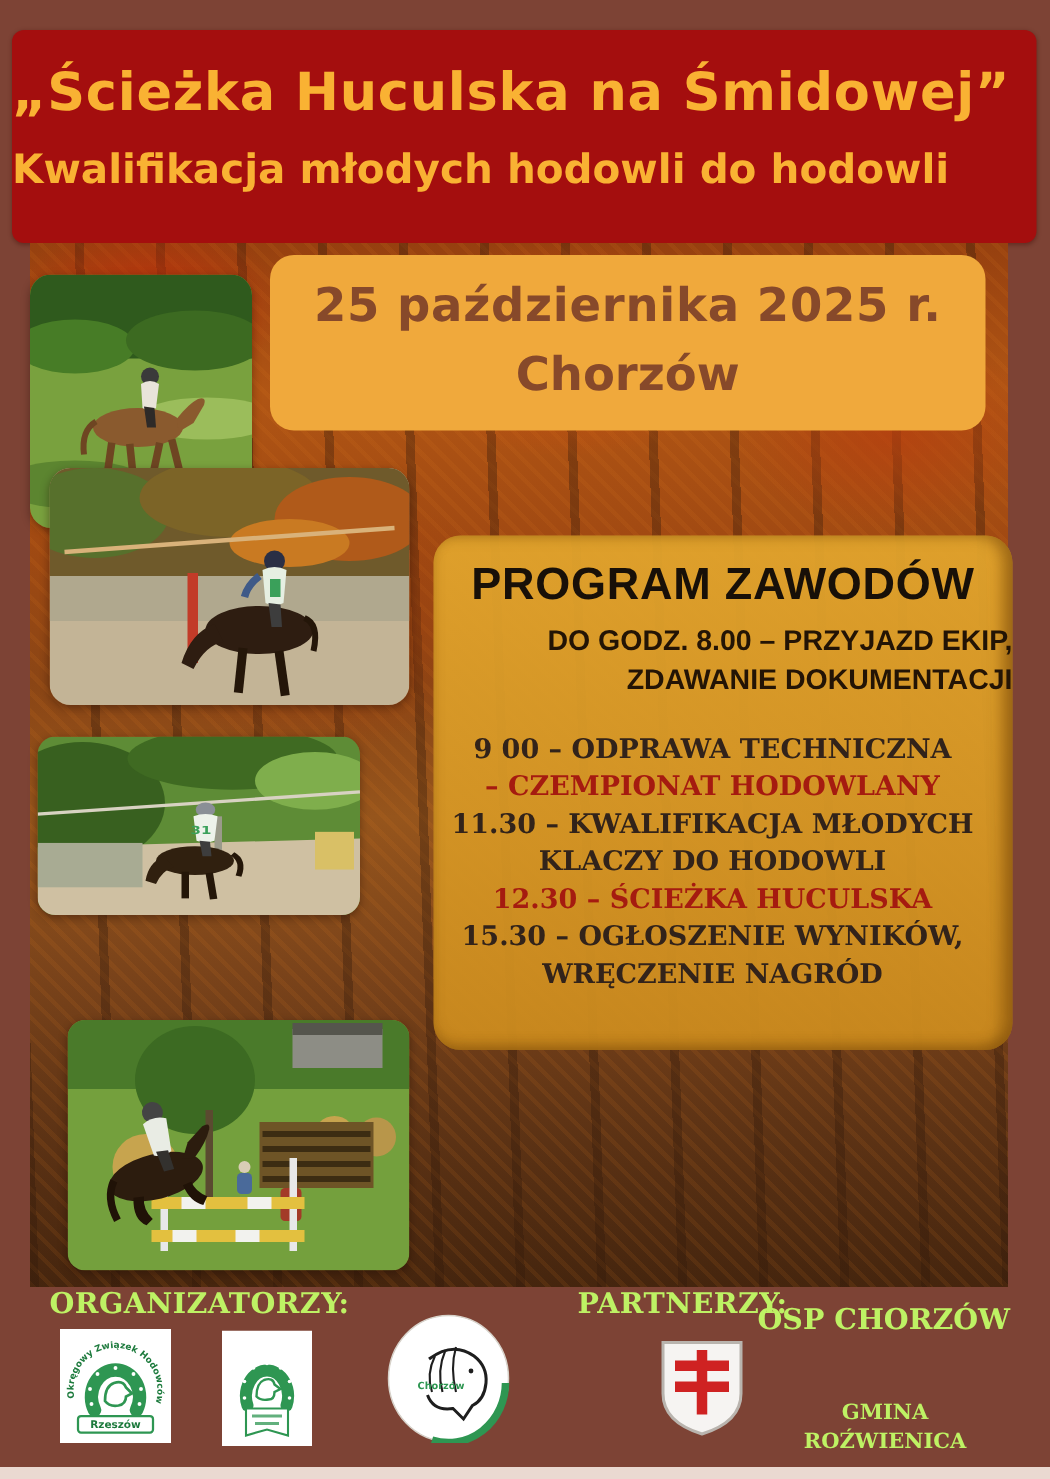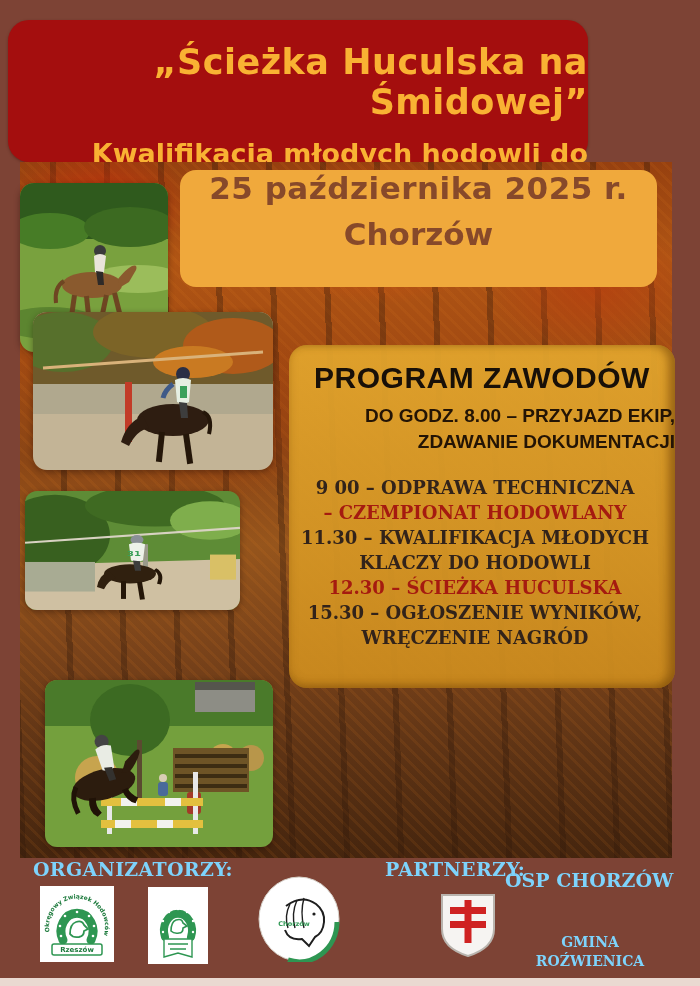--- a/index.html
+++ b/index.html
@@ -1,60 +1,60 @@
 <!DOCTYPE html>
 <html><head>
 <meta charset="utf-8">
 <style>
   html,body{margin:0;padding:0;background:#555;}
   .poster{position:relative;width:700px;height:986px;background:#7d4335;overflow:hidden;
           font-family:"DejaVu Sans",sans-serif;}
   
-  .banner{position:absolute;left:8px;top:20px;width:580px;height:142px;background:#a40e0e;
-          border-radius:21px;text-align:right;color:#f9b233;box-shadow:0 1px 3px rgba(60,10,5,.4);}
+  .banner{position:absolute;left:8px;top:20px;width:683px;height:142px;background:#a40e0e;
+          border-radius:8px;text-align:left;color:#f9b233;box-shadow:0 1px 3px rgba(60,10,5,.4);}
   .banner .t1{font-size:35px;font-weight:bold;padding-top:22px;letter-spacing:.5px;}
   .banner .t2{font-size:27px;font-weight:bold;margin-top:16px;}
   
   .forest{position:absolute;left:20px;top:162px;width:652px;height:696px;
     background-image:
       radial-gradient(130px 85px at 12% 6%, rgba(195,45,12,.85), transparent 70%),
       radial-gradient(170px 105px at 55% 10%, rgba(208,78,16,.8), transparent 70%),
       radial-gradient(150px 95px at 88% 18%, rgba(182,62,15,.75), transparent 70%),
       radial-gradient(190px 125px at 30% 36%, rgba(165,62,12,.6), transparent 70%),
       radial-gradient(210px 145px at 78% 44%, rgba(142,72,20,.5), transparent 70%),
       repeating-linear-gradient(88deg, rgba(48,24,10,.35) 0 6px, transparent 6px 54px),
       repeating-linear-gradient(45deg, rgba(225,125,32,.10) 0 3px, transparent 3px 9px),
       linear-gradient(180deg,#96400f 0%,#b05514 14%,#a24a12 28%,#8a4515 42%,#96551c 55%,#7a431a 70%,#5f3415 84%,#45250e 100%);
   }
   
   .datebox{position:absolute;left:180px;top:170px;width:477px;height:117px;background:#f0a93c;
            border-radius:16px;text-align:center;color:#87492a;font-weight:bold;}
-  .datebox .d1{font-size:31px;padding-top:0;letter-spacing:.5px;}
+  .datebox .d1{font-size:31px;padding-top:16px;letter-spacing:.5px;}
   .datebox .d2{font-size:31px;margin-top:10px;}
   
   .photo{position:absolute;overflow:hidden;box-shadow:0 2px 6px rgba(30,10,5,.4);}
   .photo svg{display:block;width:100%;height:100%;}
   .photo1{left:20px;top:183px;width:148px;height:169px;border-radius:14px;}
   .photo2{left:33px;top:312px;width:240px;height:158px;border-radius:14px;}
   .photo3{left:25px;top:491px;width:215px;height:119px;border-radius:12px;}
   .photo4{left:45px;top:680px;width:228px;height:167px;border-radius:12px;}
   
-  .programbox{position:absolute;left:289px;top:345px;width:386px;height:343px;border-radius:18px;
+  .programbox{position:absolute;left:289px;top:357px;width:386px;height:343px;border-radius:18px;
      background:linear-gradient(180deg,rgba(226,165,45,.94),rgba(204,139,30,.94));
      box-shadow:inset -7px 0 9px rgba(120,72,10,.55), inset 0 -4px 8px rgba(120,72,10,.35);}
   .programbox .ptitle{text-align:center;font-family:"Liberation Sans",sans-serif;font-weight:bold;
      font-size:30px;color:#181008;padding-top:16px;letter-spacing:.5px;}
   .programbox .intro{margin-top:8px;text-align:right;
      font-family:"Liberation Sans",sans-serif;font-weight:bold;font-size:19px;color:#231405;line-height:1.38;}
   .schedule{margin-top:20px;text-align:center;padding-right:14px;
      font-family:"DejaVu Serif",serif;font-weight:bold;font-size:18px;line-height:25px;}
   .schedule .dark{color:#32231a;}
   .schedule .red{color:#a51b10;}
   
-  .slab{font-family:"DejaVu Serif",serif;font-weight:bold;color:#7dd3fc;}
+  .slab{font-family:"DejaVu Serif",serif;font-weight:bold;color:#bef264;}
   .org-label{position:absolute;left:33px;top:858px;font-size:19px;letter-spacing:.3px;}
   .part-label{position:absolute;left:385px;top:858px;font-size:19px;letter-spacing:.3px;}
   .logo{position:absolute;}
   .logo svg{display:block;width:100%;height:100%;}
   .logo1{left:40px;top:886px;width:74px;height:76px;}
   .logo2{left:148px;top:887px;width:60px;height:77px;}
   .logo3{left:258px;top:876px;width:82px;height:86px;}
   .shield{left:438px;top:891px;width:60px;height:67px;}
   .osp{position:absolute;left:505px;top:869px;width:170px;text-align:left;font-size:19px;}
   .gmina{position:absolute;left:505px;top:933px;width:170px;text-align:center;font-size:14px;line-height:1.35;}

